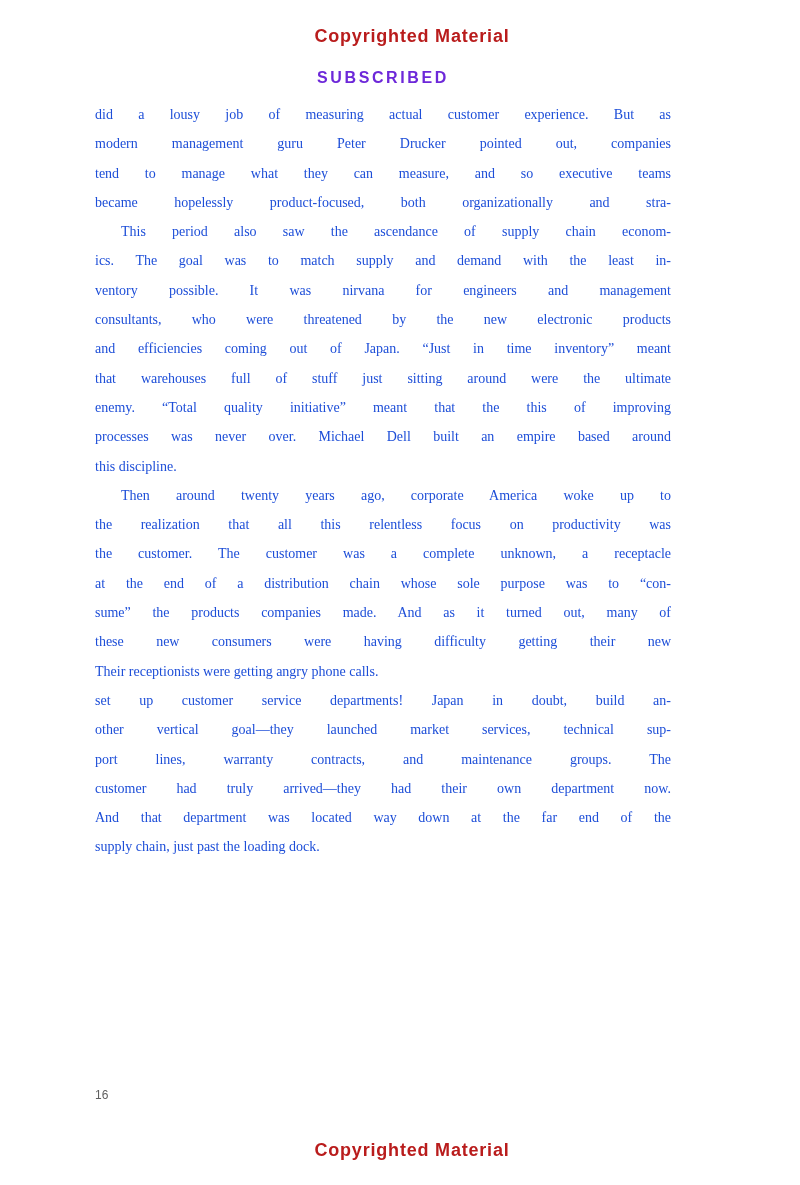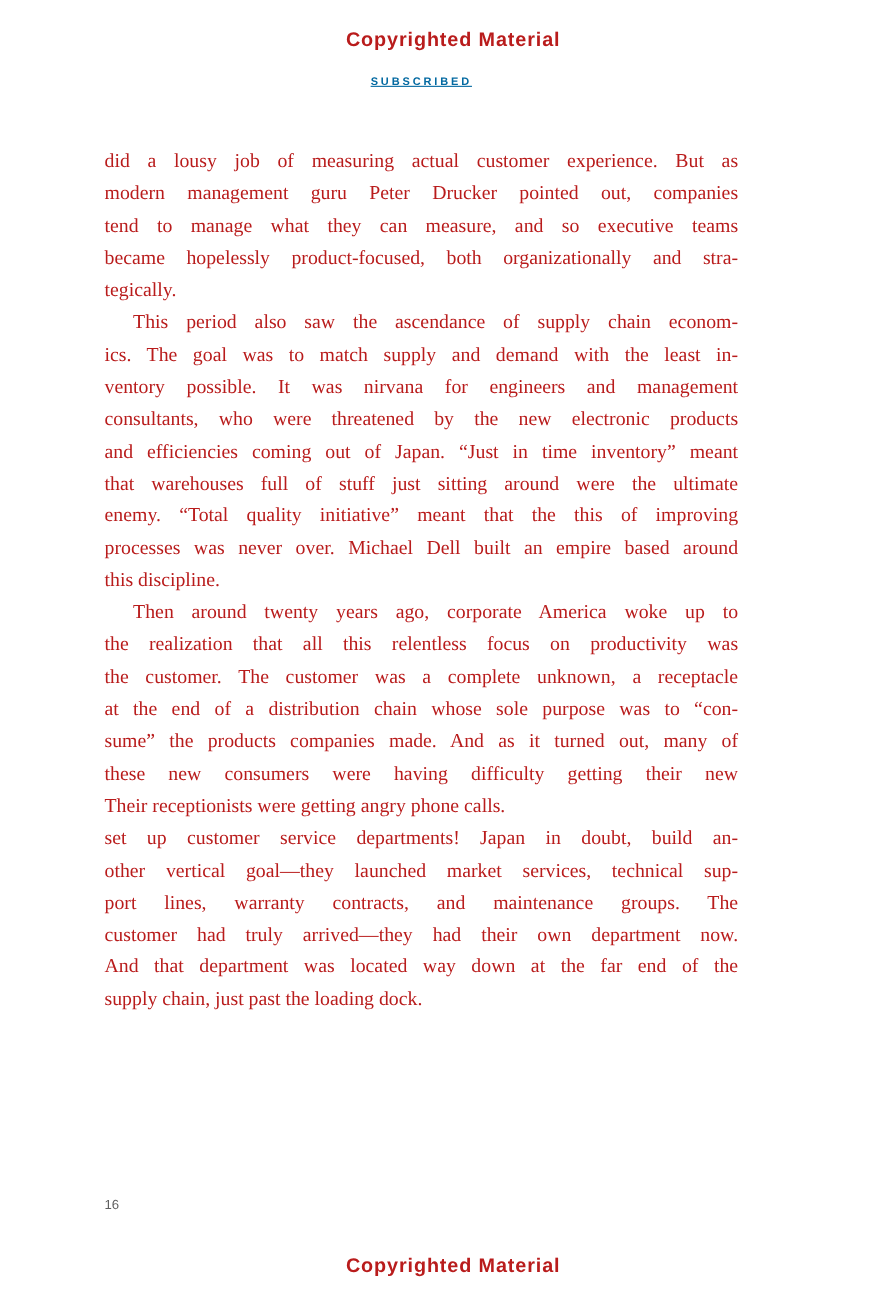--- a/index.html
+++ b/index.html
@@ -26,35 +26,34 @@
     letter-spacing: 0.8px;
   }
   .copyright-top { top: 26px; }
   .copyright-bottom { top: 1140px; }
   .running-head {
     position: absolute;
     top: 69px;
     left: 95px;
     width: 576px;
     text-align: center;
-    color: #0369a1;
+    color: #6d28d9;
     font-weight: bold;
-    font-size: 10px;
+    font-size: 16px;
     letter-spacing: 2.6px;
-    text-decoration: underline;
   }
   .body-text {
     position: absolute;
-    top: 132px;
+    top: 100px;
     left: 95px;
     width: 576px;
     font-family: "Liberation Serif", serif;
-    font-size: 18px;
+    font-size: 14px;
     line-height: 29.3px;
-    color: #b91c1c;
+    color: #1d4ed8;
   }
   .line {
     text-align: justify;
     text-align-last: justify;
   }
   .line.last {
     text-align-last: left;
   }
   .line.indent {
     text-indent: 26px;
@@ -74,21 +73,20 @@
 <div class="page">
   <div class="copyright-notice copyright-top">Copyrighted Material</div>
 
   <div class="running-head">SUBSCRIBED</div>
 
   <div class="body-text">
       <div class="line">did a lousy job of measuring actual customer experience. But as</div>
       <div class="line">modern management guru Peter Drucker pointed out, companies</div>
       <div class="line">tend to manage what they can measure, and so executive teams</div>
       <div class="line">became hopelessly product-focused, both organizationally and stra-</div>
-      <div class="line last">tegically.</div>
       <div class="line indent">This period also saw the ascendance of supply chain econom-</div>
       <div class="line">ics. The goal was to match supply and demand with the least in-</div>
       <div class="line">ventory possible. It was nirvana for engineers and management</div>
       <div class="line">consultants, who were threatened by the new electronic products</div>
       <div class="line">and efficiencies coming out of Japan. “Just in time inventory” meant</div>
       <div class="line">that warehouses full of stuff just sitting around were the ultimate</div>
       <div class="line">enemy. “Total quality initiative” meant that the this of improving</div>
       <div class="line">processes was never over. Michael Dell built an empire based around</div>
       <div class="line last">this discipline.</div>
       <div class="line indent">Then around twenty years ago, corporate America woke up to</div>

